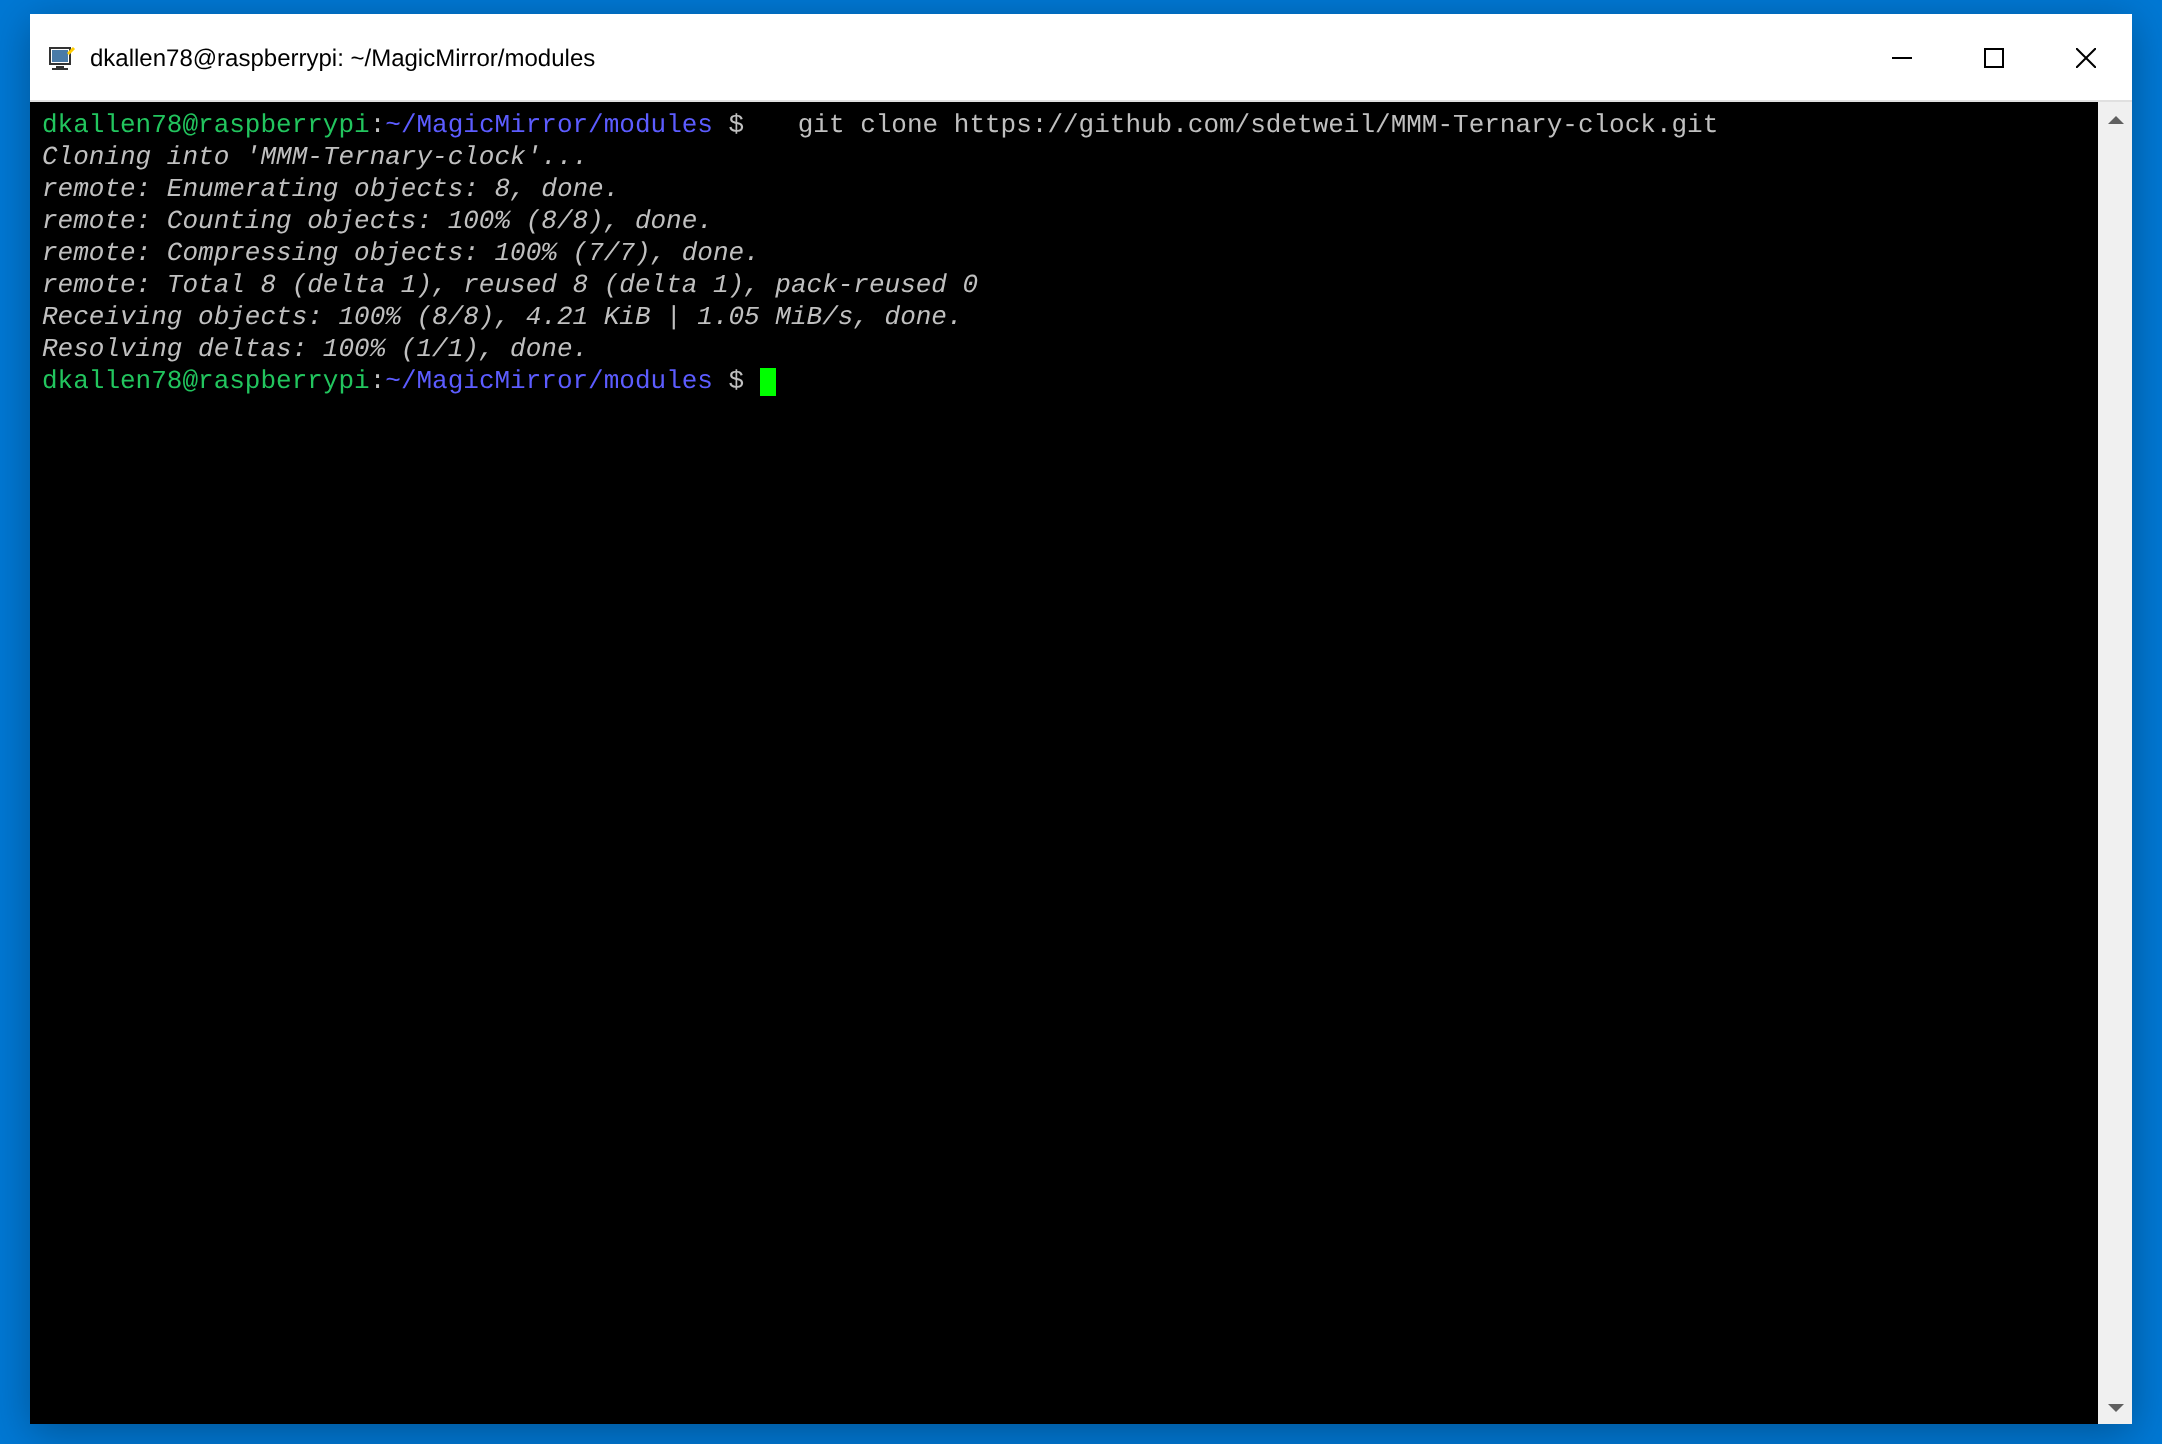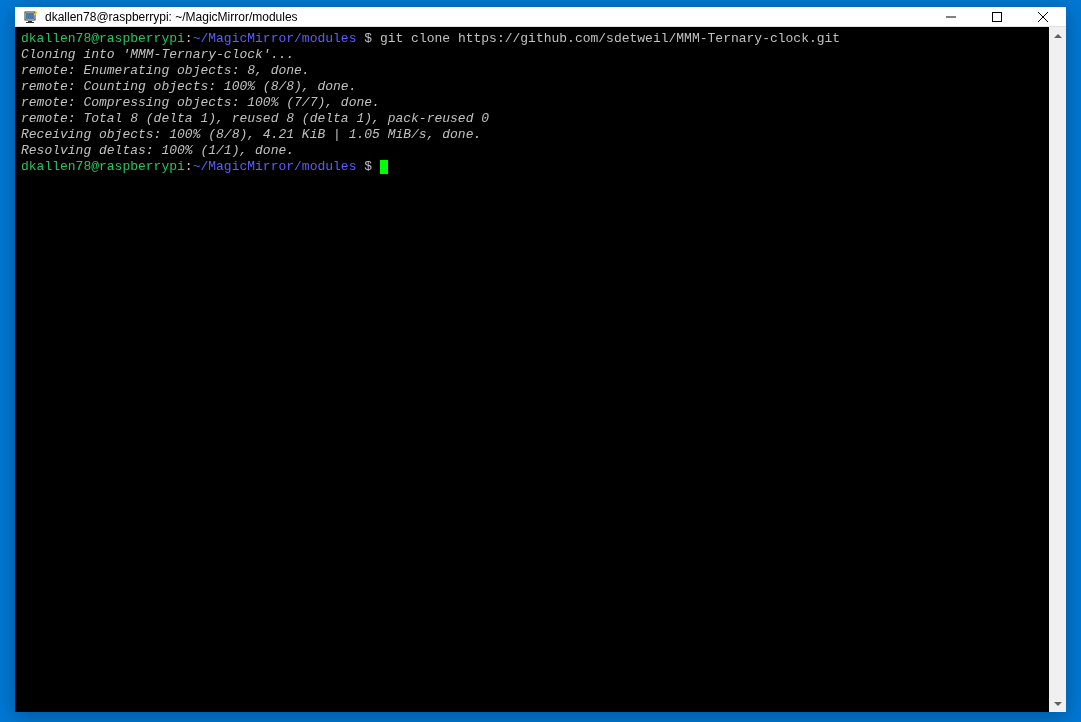--- a/index.html
+++ b/index.html
@@ -21,21 +21,21 @@
       background: #ffffff;
       width: 100%;
       height: 100%;
       display: flex;
       flex-direction: column;
       box-shadow: 0 4px 20px rgba(0,0,0,0.3);
     }
     
     .titlebar {
       background: #ffffff;
-      height: 20px;
+      height: 44px;
       display: flex;
       align-items: center;
       padding: 0 0 0 8px;
       border-bottom: 1px solid #e0e0e0;
     }
     
     .titlebar-icon {
       width: 16px;
       height: 16px;
       margin-right: 6px;
@@ -121,20 +121,21 @@
     .prompt-path {
       color: #5c5cff;
     }
     
     .prompt-dollar {
       color: #c0c0c0;
     }
     
     .command {
       color: #c0c0c0;
+      margin-left: 19px;
     }
     
     .output {
       color: #c0c0c0;
       font-style: italic;
     }
     
     .cursor {
       background: #00ff00;
       display: inline-block;

